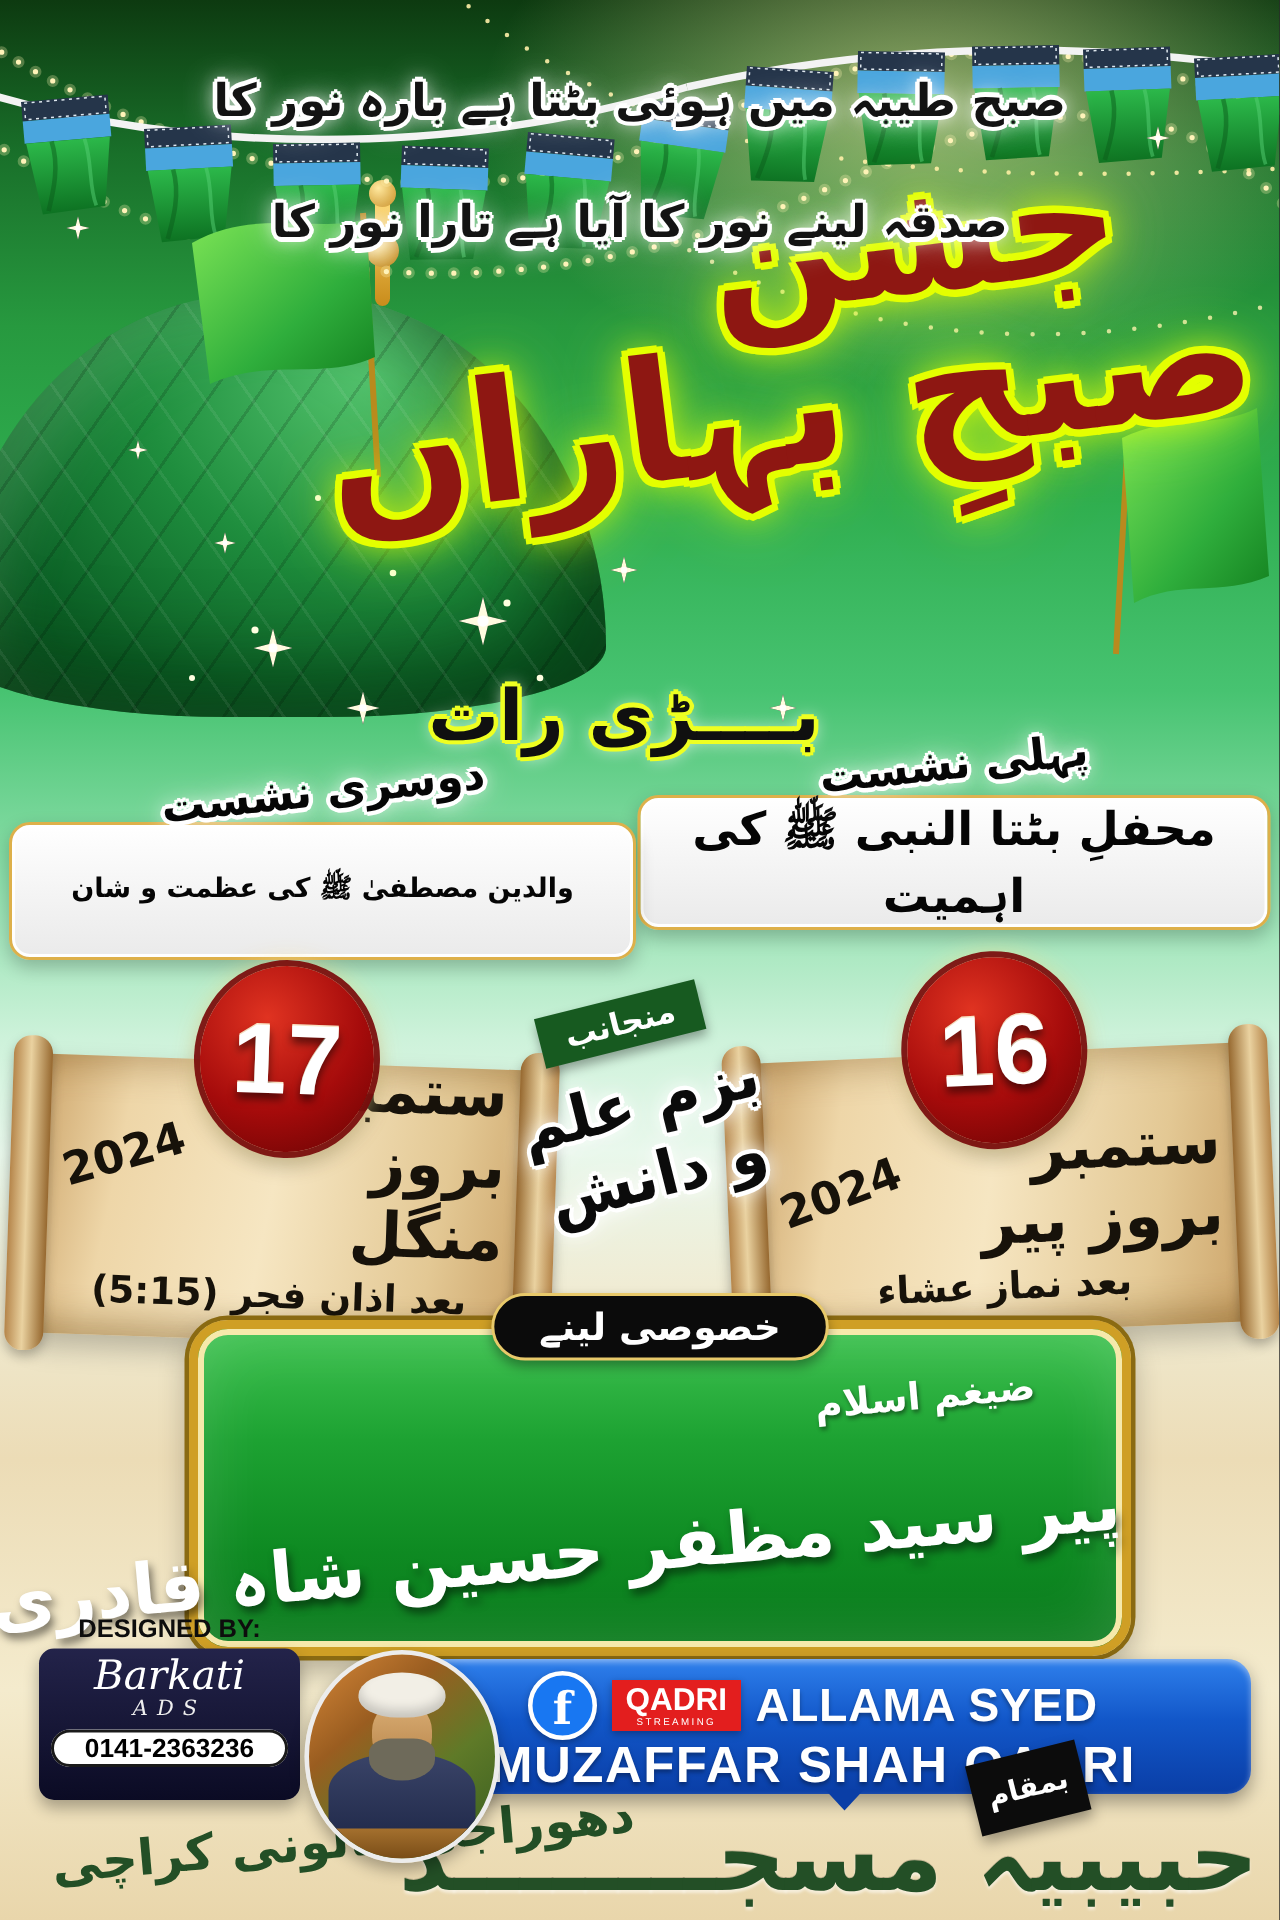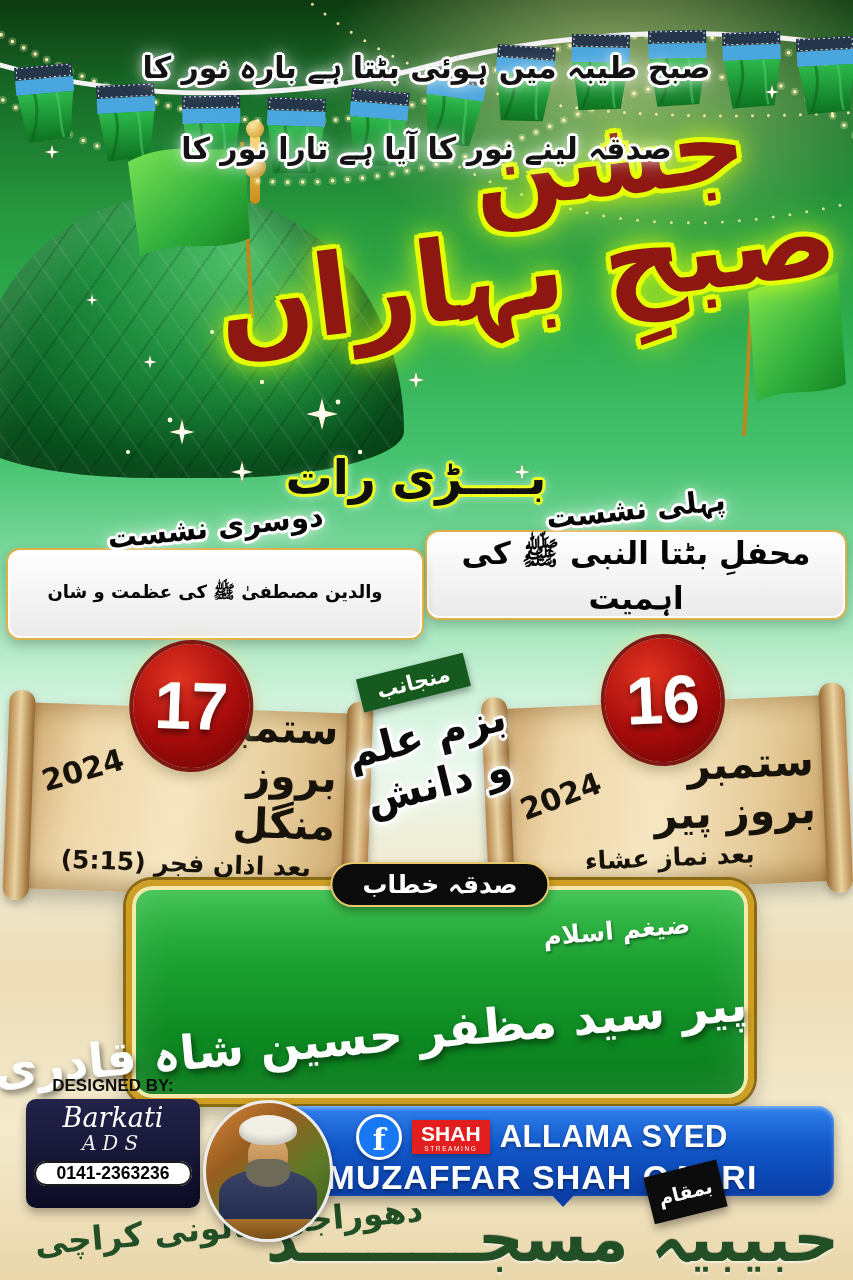--- a/index.html
+++ b/index.html
@@ -102,21 +102,21 @@
     transform:rotate(-5deg);text-shadow:1px 2px 3px rgba(0,0,0,.45);}
   .speaker-name{position:absolute;left:0;right:0;bottom:40px;text-align:center;color:#fff;font-size:47px;font-weight:800;
     transform:rotate(-5deg);text-shadow:2px 4px 6px rgba(0,0,0,.5);white-space:nowrap;}
 
   
   .designer{left:26px;top:1076px;width:174px;text-align:center;z-index:9;}
   .designer-heading{font-family:"Liberation Sans",sans-serif;font-size:17px;font-weight:800;color:#0d0d0d;}
   .designer-card{margin-top:3px;background:linear-gradient(180deg,#23234a,#0b0b24);border-radius:10px;
     padding:4px 8px 22px;box-shadow:0 5px 10px rgba(0,0,0,.3);}
   .brand{font-family:"DejaVu Serif",serif;font-style:italic;font-size:27px;color:#fff;line-height:1.1;}
-  .brand-sub{font-family:"DejaVu Serif",serif;font-style:italic;font-size:20px;letter-spacing:6px;color:#eee;margin-top:-2px;}
+  .brand-sub{font-family:"DejaVu Serif",serif;font-style:italic;font-size:14px;letter-spacing:6px;color:#eee;margin-top:-2px;}
   .phone-pill{margin-top:6px;background:#fff;border-radius:15px;font-family:"Liberation Sans",sans-serif;
     font-size:17.5px;font-weight:800;color:#000;padding:2px 4px;box-shadow:inset 0 0 0 2px #1a1a1a;}
 
   
   .speaker-photo{left:203px;top:1100px;width:124px;height:136px;border-radius:50%;overflow:hidden;z-index:10;
     border:3px solid #ececec;box-shadow:0 5px 10px rgba(0,0,0,.3);
     background:linear-gradient(140deg,#d8893a 0%,#9a5d20 32%,#5f7a28 62%,#365c20 100%);}
   .speaker-photo div{position:absolute;left:50%;transform:translateX(-50%);}
   .ph-turban{top:12px;width:58px;height:30px;background:#f2efe6;border-radius:50% 50% 45% 45%;
     box-shadow:inset 0 -5px 7px rgba(0,0,0,.18);}
@@ -286,21 +286,21 @@
       <div class="scroll-time">بعد اذانِ فجر (5:15)</div>
     </div>
   </div>
 
   <div class="abs organizer" dir="rtl">
     <span class="organizer-label">منجانب</span>
     <div class="organizer-name outline-white">بزم علم و دانش</div>
   </div>
 
   <div class="abs speaker-panel">
-    <div class="special-pill" dir="rtl">صدقہ خطاب</div>
+    <div class="special-pill" dir="rtl">خصوصی لینے</div>
     <div class="speaker-honorific" dir="rtl">ضیغم اسلام</div>
     <div class="speaker-name" dir="rtl">پیر سید مظفر حسین شاہ قادری</div>
   </div>
 
   <div class="abs designer">
     <div class="designer-heading">DESIGNED BY:</div>
     <div class="designer-card">
       <div class="brand">Barkati</div>
       <div class="brand-sub">ADS</div>
       <div class="phone-pill">0141-2363236</div>
@@ -314,21 +314,21 @@
     <div class="ph-turban"></div>
     <div class="ph-desk"></div>
   </div>
 
   <div class="abs live-banner">
     <div class="lb-row1">
       <span class="fb-circle">
         <span class="fb-f">f</span>
       </span>
       <span class="live-badge">
-        <div class="live-word">SHAH</div>
+        <div class="live-word">QADRI</div>
         <div class="streaming-word">STREAMING</div>
       </span>
       <span class="lb-name1">ALLAMA SYED</span>
     </div>
     <div class="lb-name2">MUZAFFAR SHAH QADRI</div>
   </div>
 
   <div class="abs venue-badge" dir="rtl">بمقام</div>
   <div class="abs venue-main" dir="rtl">حبیبیہ مسجــــــــد</div>
   <div class="abs venue-sub" dir="rtl">دھوراجی کالونی کراچی</div>

